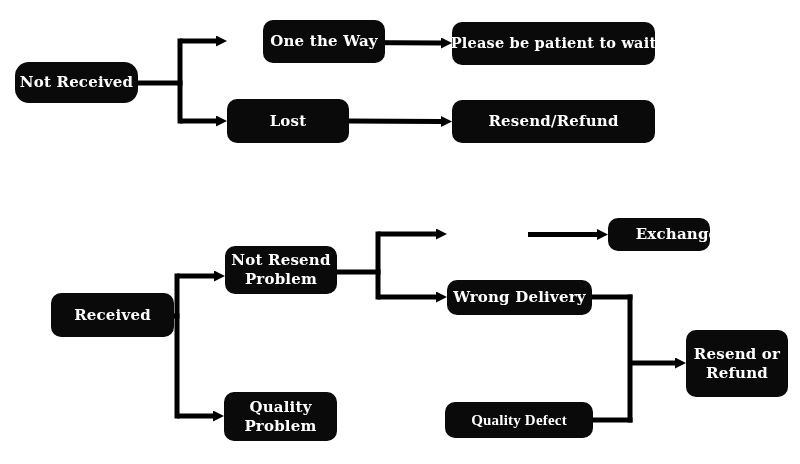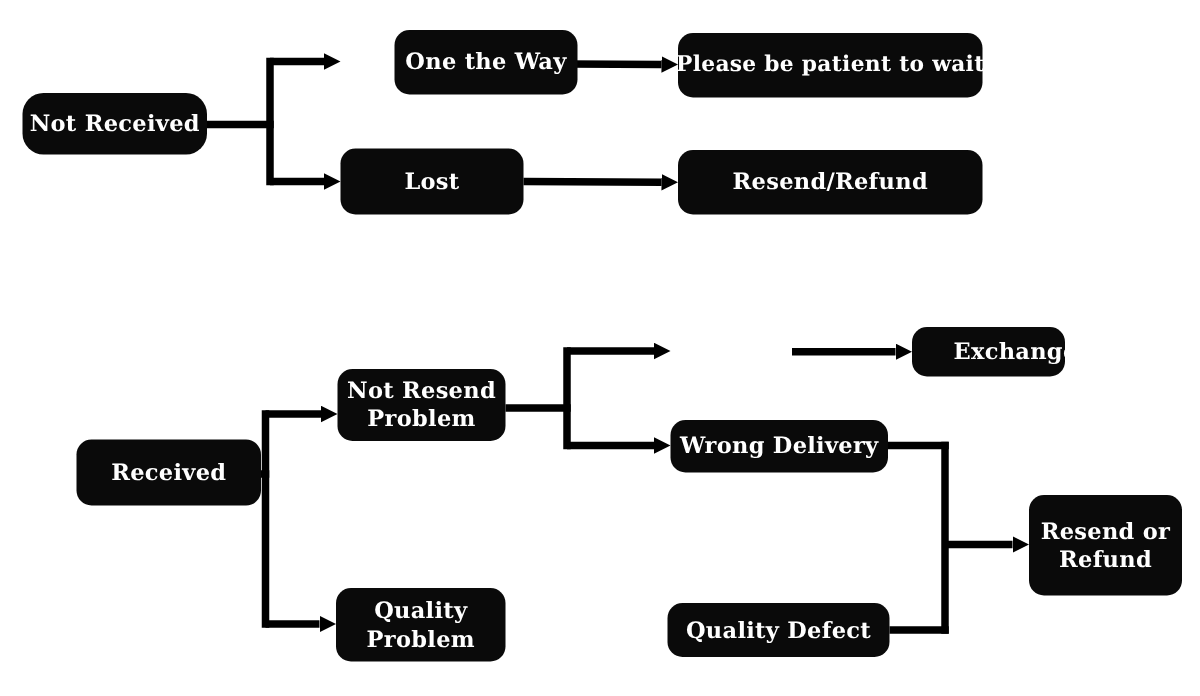--- a/index.html
+++ b/index.html
@@ -47,21 +47,21 @@
   .n-lost           { left: 227px; top: 99px;  width: 122px; height: 44px; }
   .n-resend-refund  { left: 452px; top: 100px; width: 203px; height: 43px; }
 
   
   .n-received           { left: 15px;  top: 293px; width: 123px; height: 44px; margin-left: 36px; }
   .n-not-quality-problem{ left: 225px; top: 246px; width: 112px; height: 48px; }
   .n-quality-problem    { left: 224px; top: 392px; width: 113px; height: 49px; }
   .n-not-fit            { left: 447px; top: 218px; width: 81px;  height: 33px; }
   .n-exchange           { left: 608px; top: 218px; width: 102px; height: 33px; padding-left: 40px; }
   .n-wrong-delivery     { left: 447px; top: 280px; width: 145px; height: 35px; }
-  .n-quality-defect     { left: 445px; top: 402px; width: 148px; height: 36px; }
+  .n-quality-defect     { left: 445px; top: 402px; width: 148px; height: 36px; font-family: Liberation Serif, serif; }
   .n-resend-or-refund   { left: 686px; top: 330px; width: 102px; height: 67px; }
 </style>
 </head>
 <body>
 
 <div class="canvas">
 
   <svg class="connectors" viewBox="0 0 800 464" xmlns="http://www.w3.org/2000/svg">
     <defs>
       <marker id="arrow" markerUnits="userSpaceOnUse" markerWidth="12" markerHeight="12" refX="0" refY="5.5" orient="auto">

